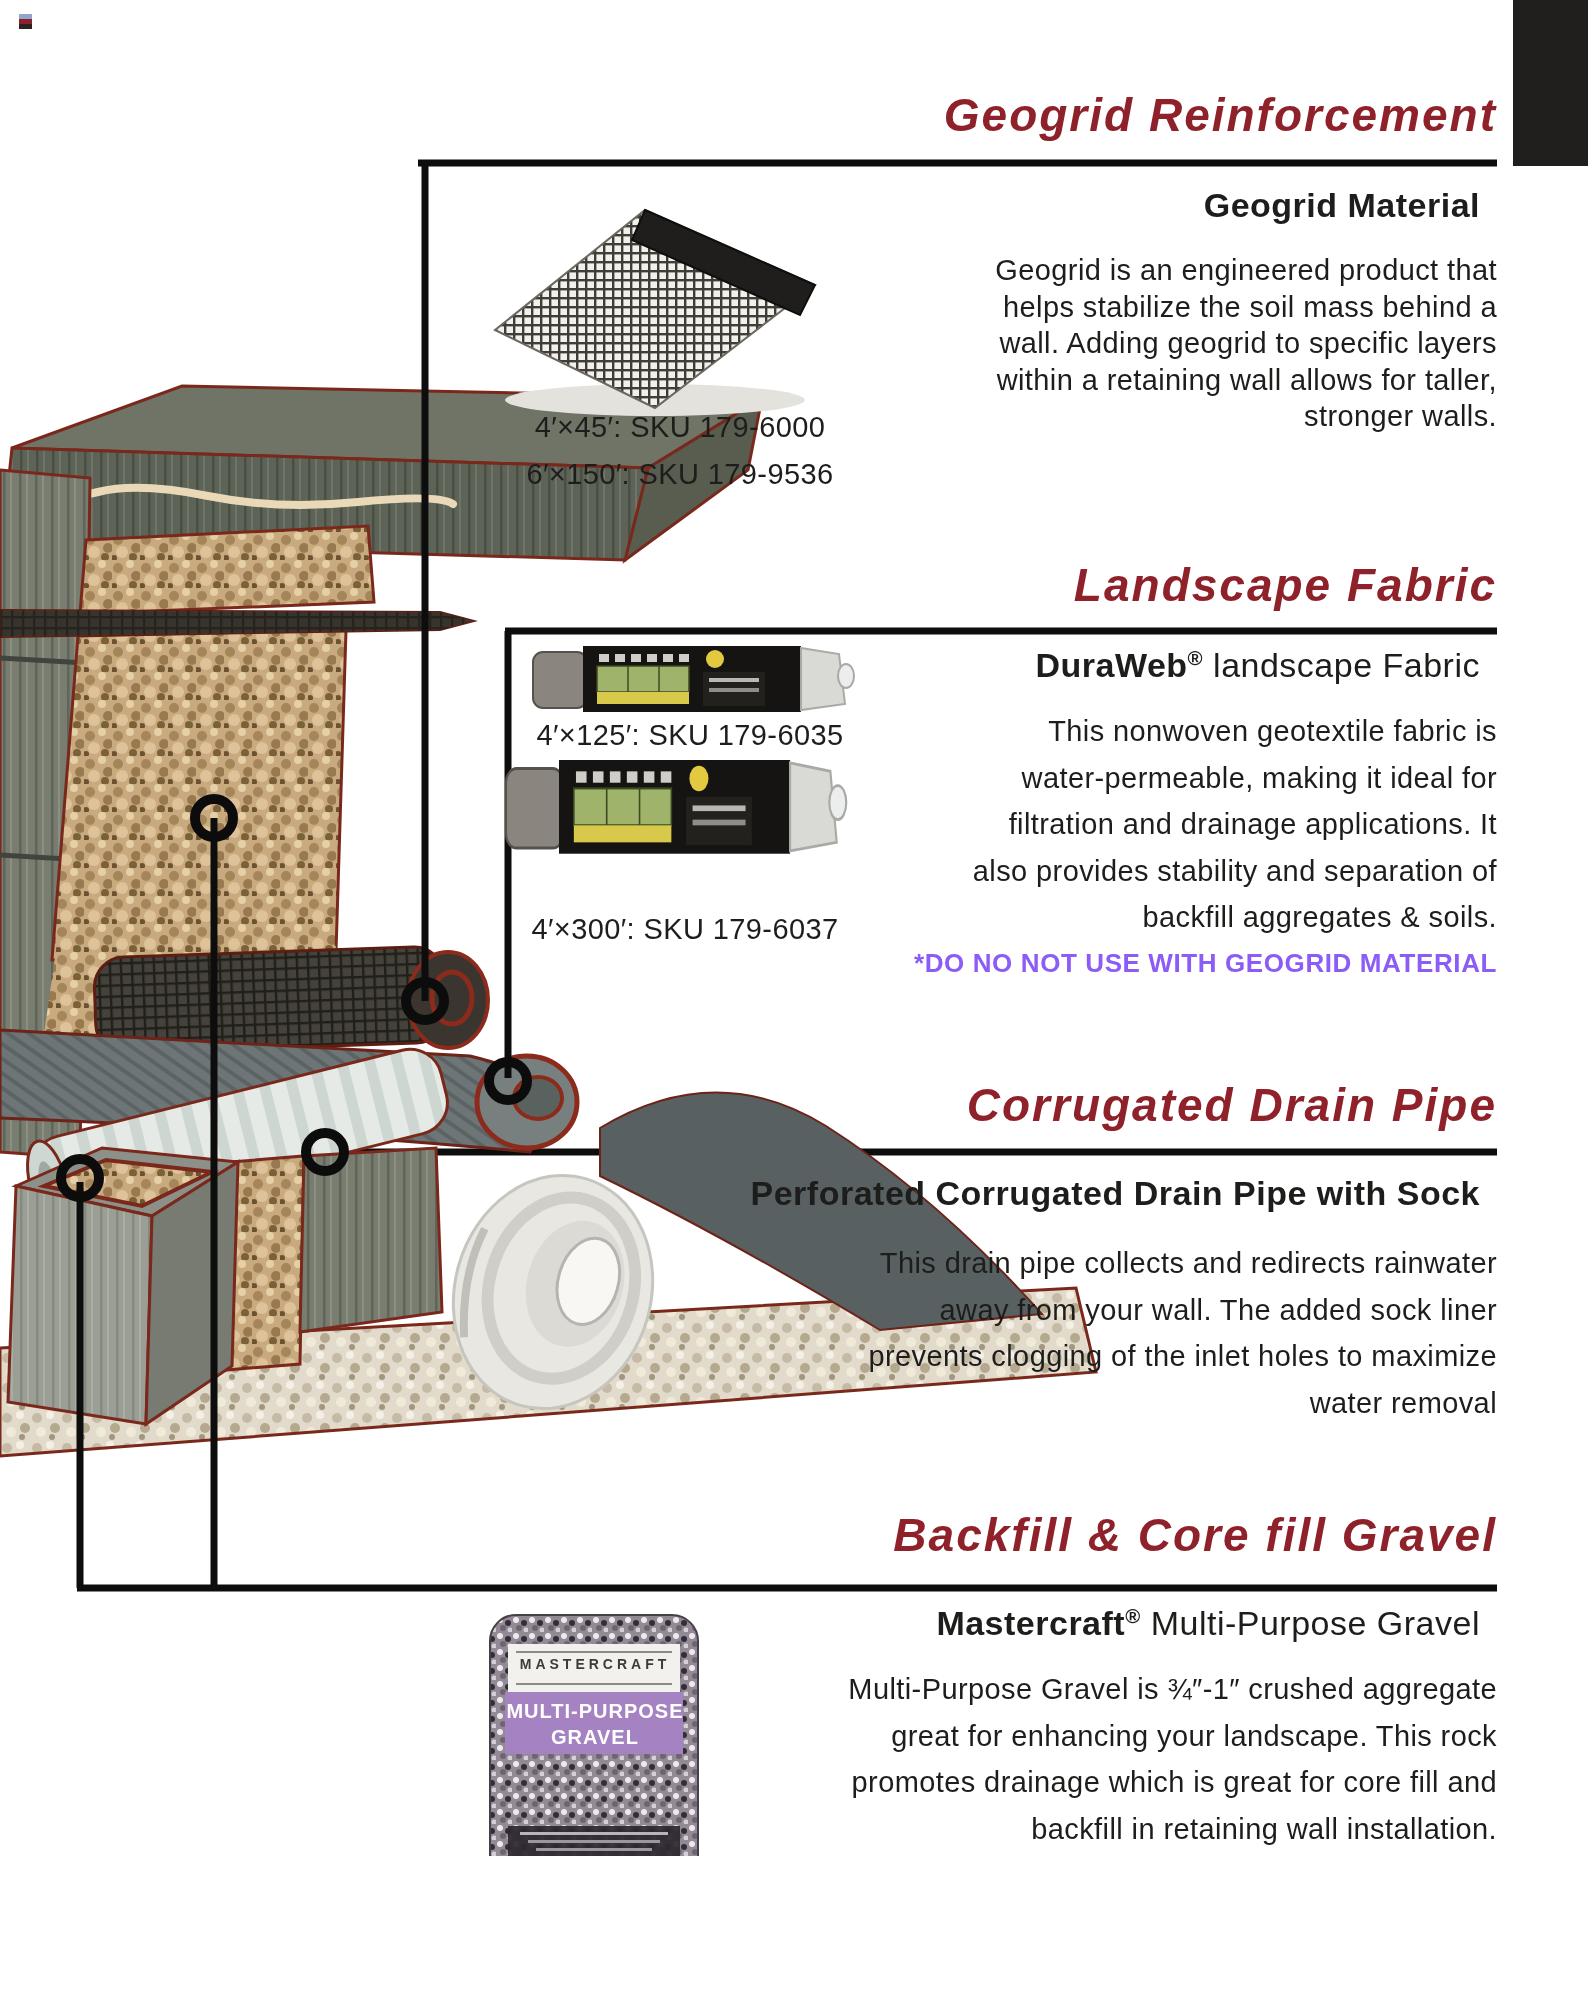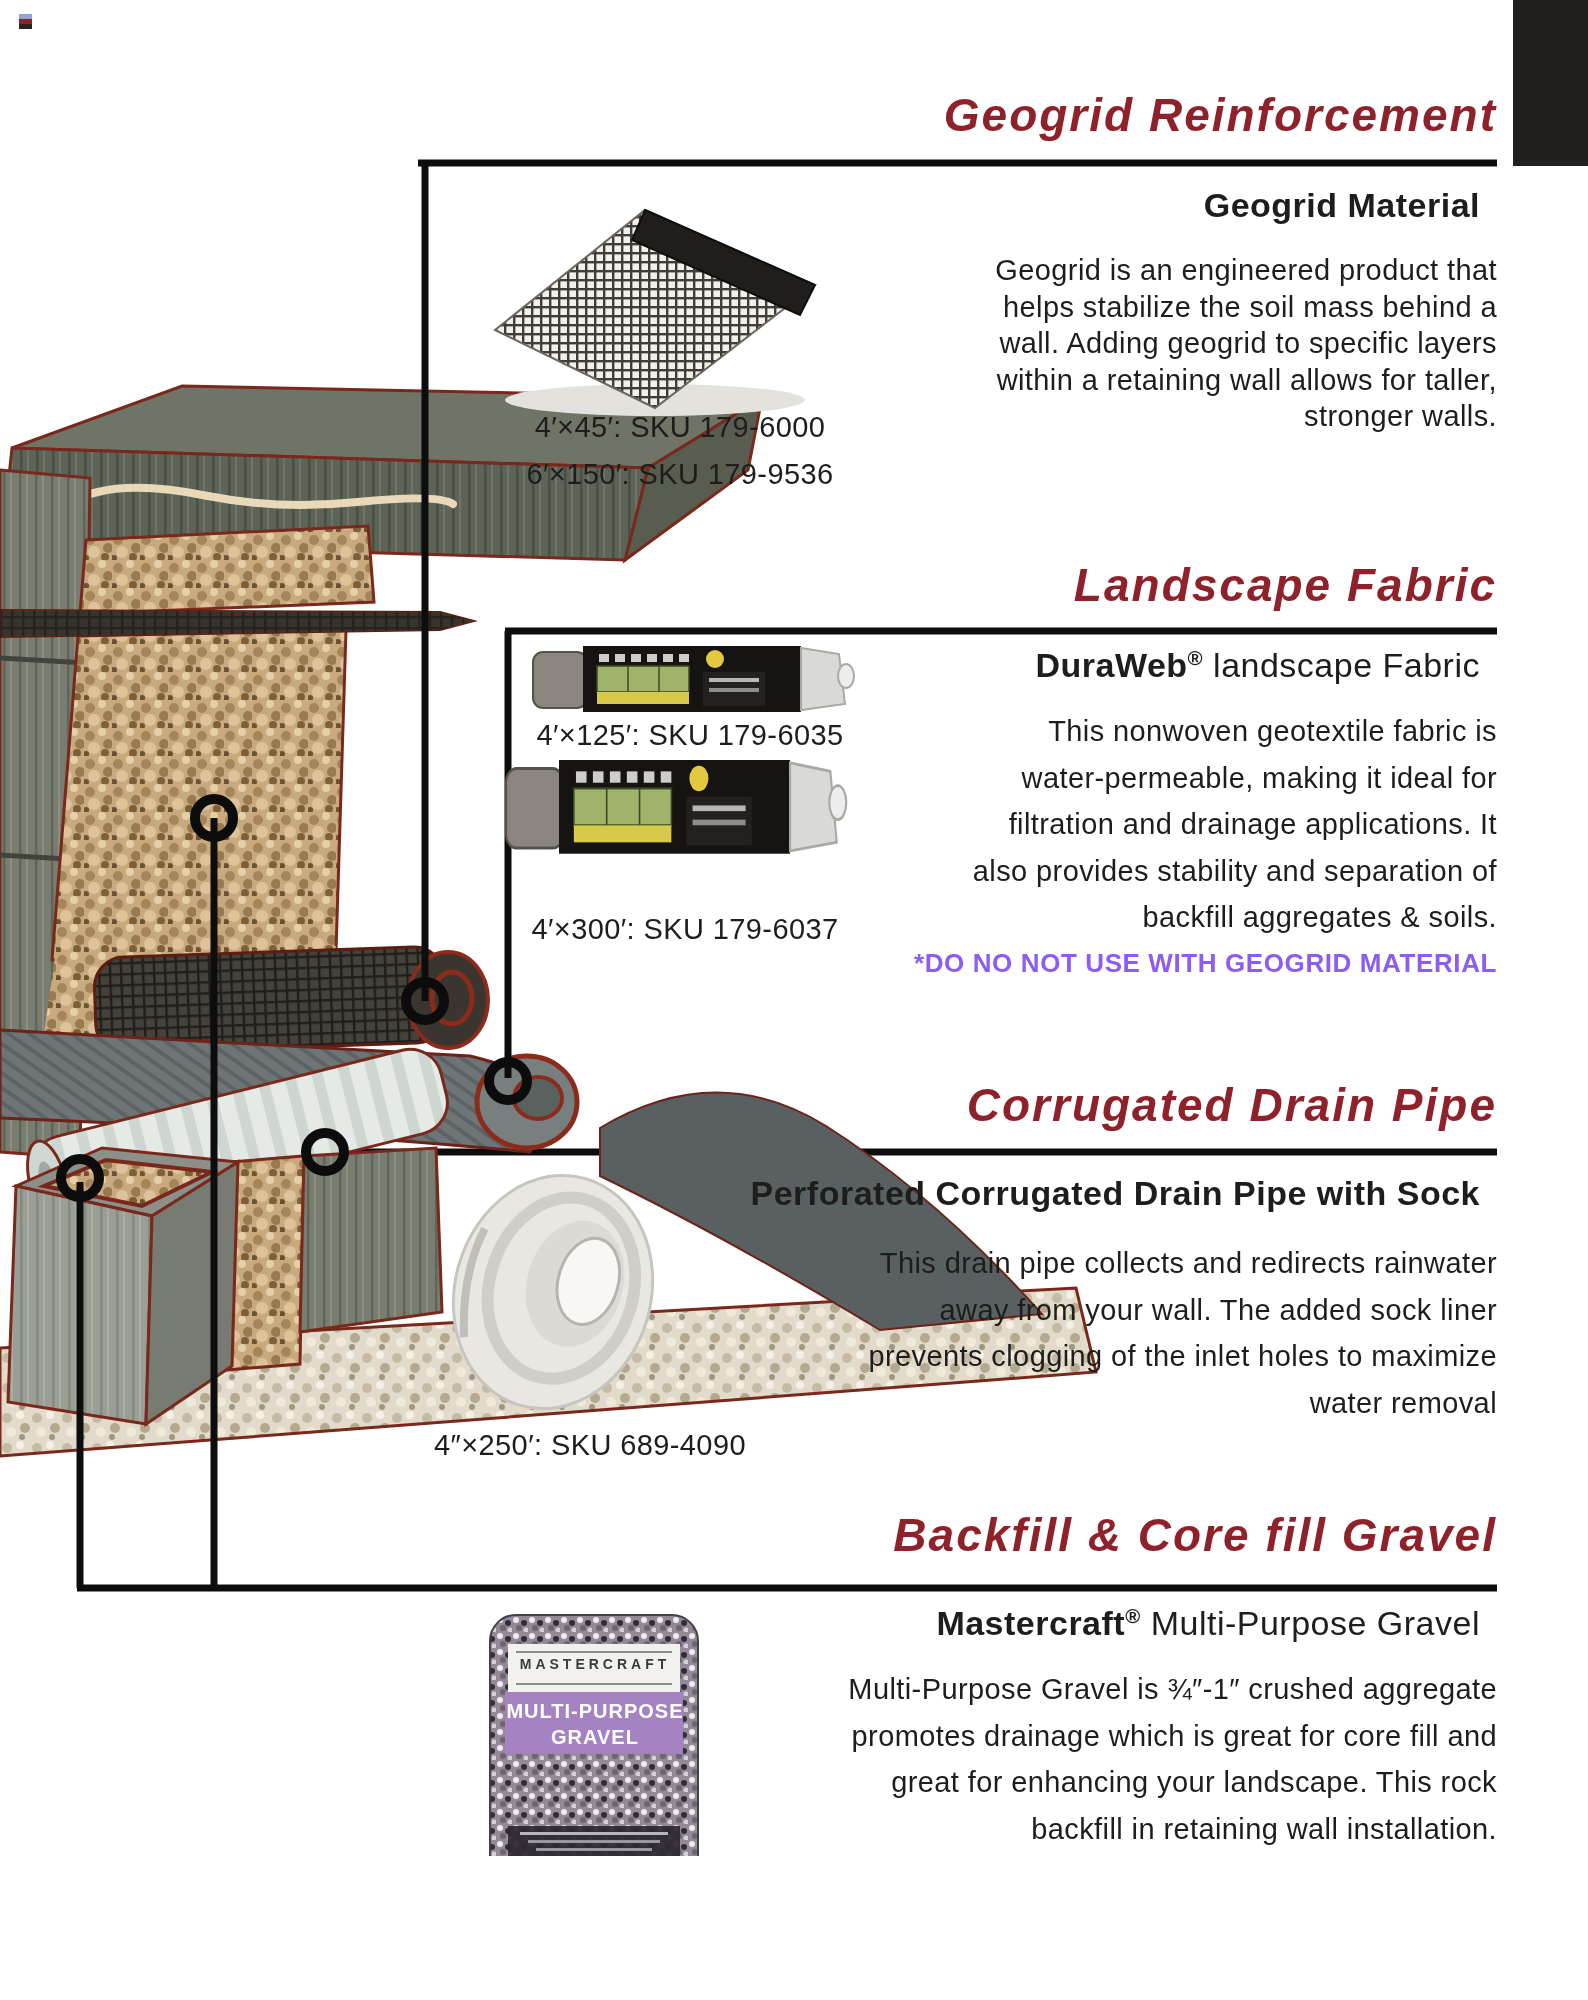--- a/index.html
+++ b/index.html
@@ -307,32 +307,29 @@
   </div>
 
   <div class="section-title" style="top:1078px;">Corrugated Drain Pipe</div>
   <div class="section-heading" style="top:1174px;">Perforated Corrugated Drain Pipe with Sock</div>
   <div class="body-lines lh-std" style="top:1240px;">
     <div>This drain pipe collects and redirects rainwater</div>
     <div>away from your wall. The added sock liner</div>
     <div>prevents clogging of the inlet holes to maximize</div>
     <div>water removal</div>
   </div>
-  <div class="sku" style="left:400px;top:1422px;width:380px;">
-    <div>4″×250′: SKU 689-4090</div>
-  </div>
 
   <div class="section-title" style="top:1508px;">Backfill &amp; Core fill Gravel</div>
   <div class="section-heading" style="top:1604px;">
     <span style="font-weight:bold;">Mastercraft</span><sup>®</sup><span style="font-weight:normal;"> Multi-Purpose Gravel</span>
   </div>
   <div class="body-lines lh-std" style="top:1666px;">
     <div>Multi-Purpose Gravel is ¾″-1″ crushed aggregate</div>
+    <div>great for enhancing your landscape. This rock</div>
     <div>promotes drainage which is great for core fill and</div>
-    <div>great for enhancing your landscape. This rock</div>
     <div>backfill in retaining wall installation.</div>
   </div>
   <div class="sku" style="left:472px;top:1944px;width:240px;">
     <div>SKU 189-1130</div>
   </div>
 
   <div class="bag-text bag-brand">MASTERCRAFT</div>
   <div class="bag-text bag-line1">MULTI-PURPOSE</div>
   <div class="bag-text bag-line2">GRAVEL</div>
   <div class="bag-text bag-size">0.5 CU. FT. (14L)</div>

